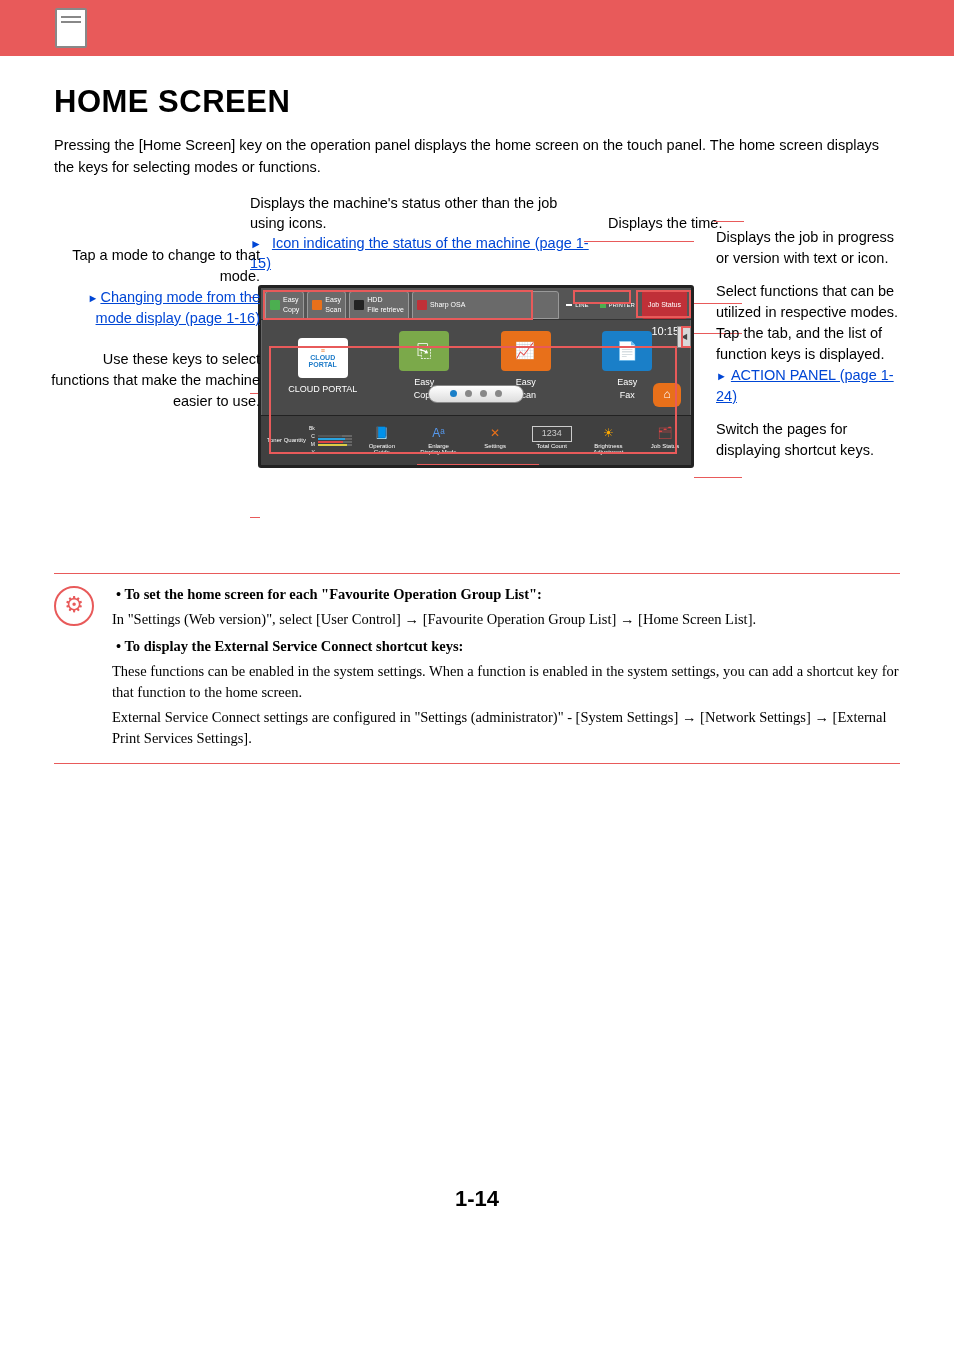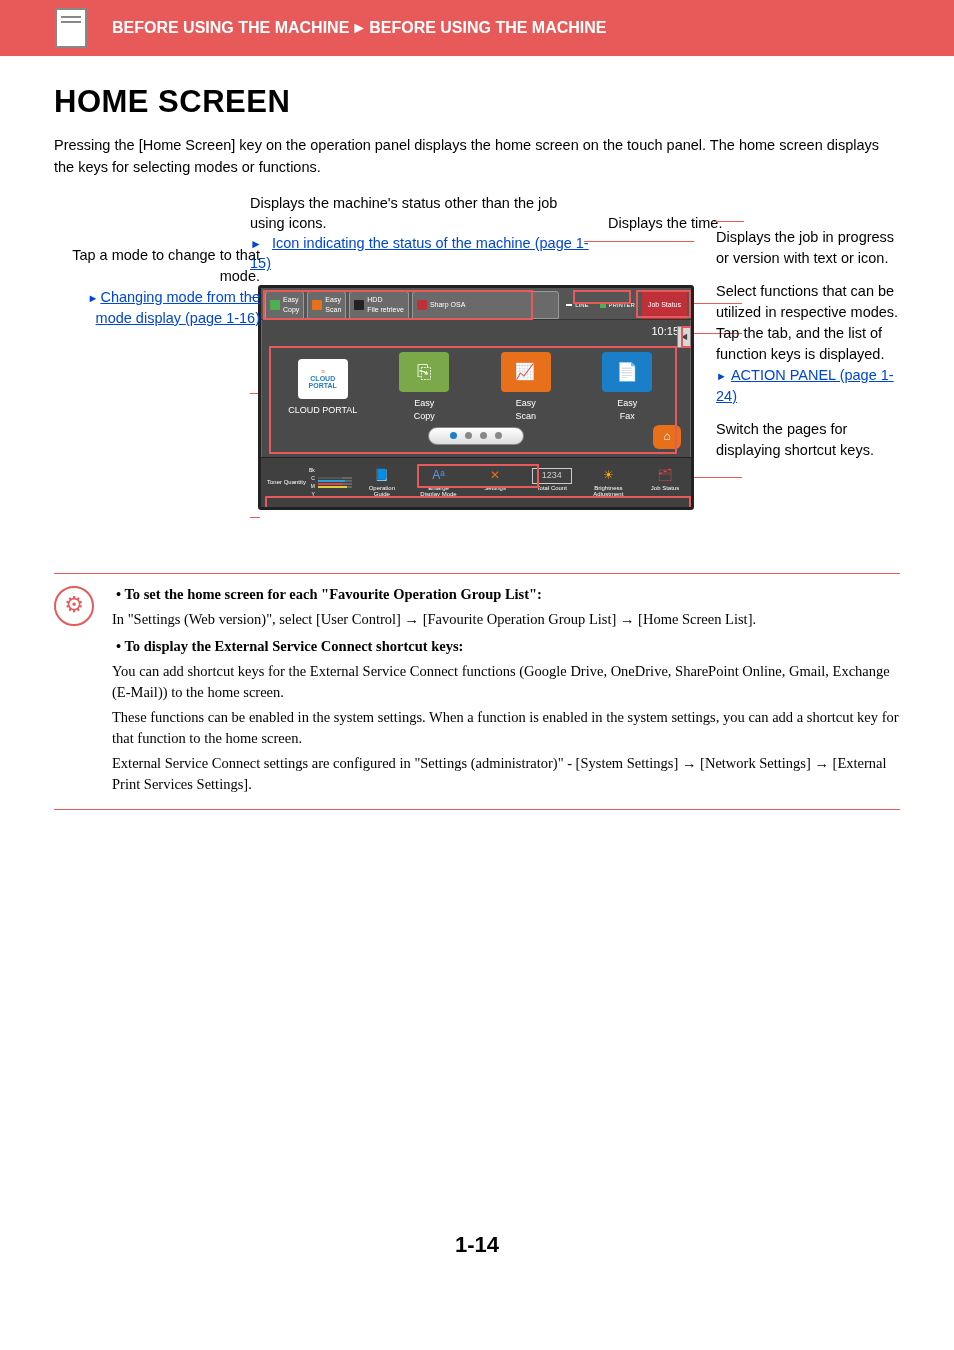--- a/index.html
+++ b/index.html
@@ -62,21 +62,21 @@
     .above-link { position:absolute; left:196px; top:40px; width:340px; font-size:14.5px;}
     .above-link .arrow{ color:#0046d5; font-size:12px; margin-right:6px;}
 
     
     .lead { position:absolute; border-top:1px solid #e85a5a; height:1px;}
 
     
     .panel {
       position: absolute;
       left: 204px; top: 92px;
-      width: 436px; height: 225px;
+      width: 436px; height: 183px;
       background: #4a4a4a;
       border: 3px solid #222;
       border-radius: 3px;
       box-shadow: inset 0 0 0 1px #666;
       overflow: hidden;
     }
     .panel-top {
       height: 32px;
       background: #555;
       display:flex;
@@ -178,23 +178,20 @@
     }
 
     
     .pbox{position:absolute;border:2px solid #e85a5a;pointer-events:none;}
   </style>
 </head>
 <body>
 
 <div class="topbar">
   <div class="topbar-icon"></div>
-  <div class="topbar-text">
-    <span>BEFORE USING THE MACHINE</span><span class="sep">►</span><span>BEFORE USING THE MACHINE</span>
-  </div>
 </div>
 
 <div class="content">
   <h1>HOME SCREEN</h1>
   <p class="intro">Pressing the [Home Screen] key on the operation panel displays the home screen on the touch panel. The home screen displays the keys for selecting modes or functions.</p>
 
   <div class="diagram-wrap">
 
     <div class="above-text-a">Displays the machine's status other than the job using icons.</div>
     <div class="above-text-b">Displays the time.</div>
@@ -326,20 +323,23 @@
       <div class="pbox" style="left:156px;top:176px;width:122px;height:24px;"></div>
       <div class="pbox" style="left:4px;top:208px;width:426px;height:48px;"></div>
       <div class="pbox" style="left:420px;top:38px;width:14px;height:22px;"></div>
     </div>
 
     <div class="left-notes">
       <div class="note">
         <div>Tap a mode to change to that mode.</div>
         <div class="linkline"><a href="#">Changing mode from the mode display (page 1-16)</a></div>
       </div>
+      <div class="note">
+        <div>Use these keys to select functions that make the machine easier to use.</div>
+      </div>
     </div>
 
     <div class="right-notes">
       <div style="height:14px;"></div>
       <div class="note">Displays the job in progress or version with text or icon.</div>
       <div class="note">
         <span style="white-space:pre-line;">Select functions that can be utilized in respective modes.
 Tap the tab, and the list of function keys is displayed.</span>
         <div class="linkline"><a href="#">ACTION PANEL (page 1-24)</a></div>
       </div>
@@ -347,21 +347,20 @@
     </div>
   </div>
 
 
   <div class="callout-row">
     <div class="gear-badge">⚙</div>
     <div class="callout-body">
       <p class="b1"><span class="hline">• To set the home screen for each "Favourite Operation Group List":</span></p>
       <p>In "Settings (Web version)", select [User Control] → [Favourite Operation Group List] → [Home Screen List].</p>
       <p class="b1" style="margin-top:6px;"><span class="hline">• To display the External Service Connect shortcut keys:</span></p>
-      <p>You can add shortcut keys for the External Service Connect functions (Google Drive, OneDrive, SharePoint Online, Gmail, Exchange (E-Mail)) to the home screen.</p>
       <p>These functions can be enabled in the system settings. When a function is enabled in the system settings, you can add a shortcut key for that function to the home screen.</p>
       <p>External Service Connect settings are configured in "Settings (administrator)" - [System Settings] → [Network Settings] → [External Print Services Settings].</p>
     </div>
   </div>
 
 </div>
 
 <div class="page-num">1-14</div>
 
 </body></html>

